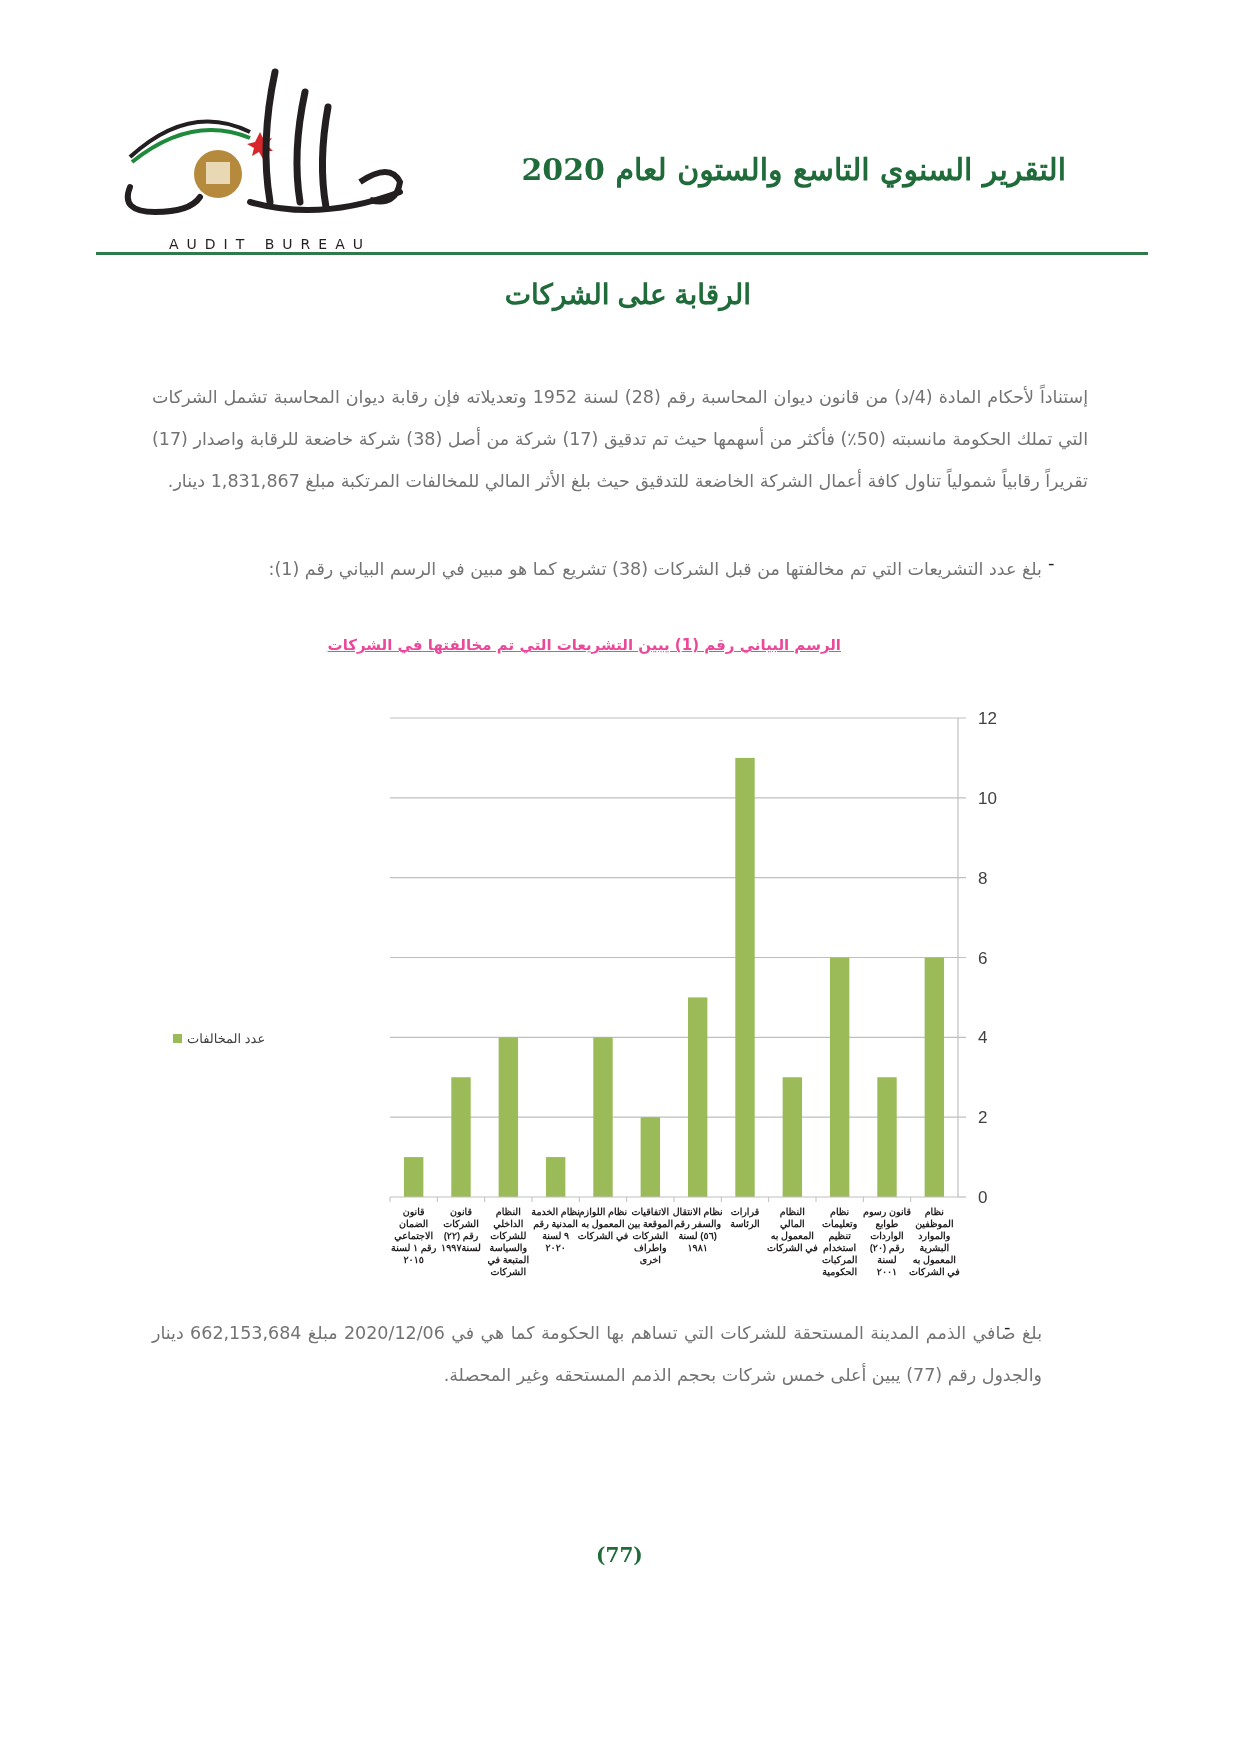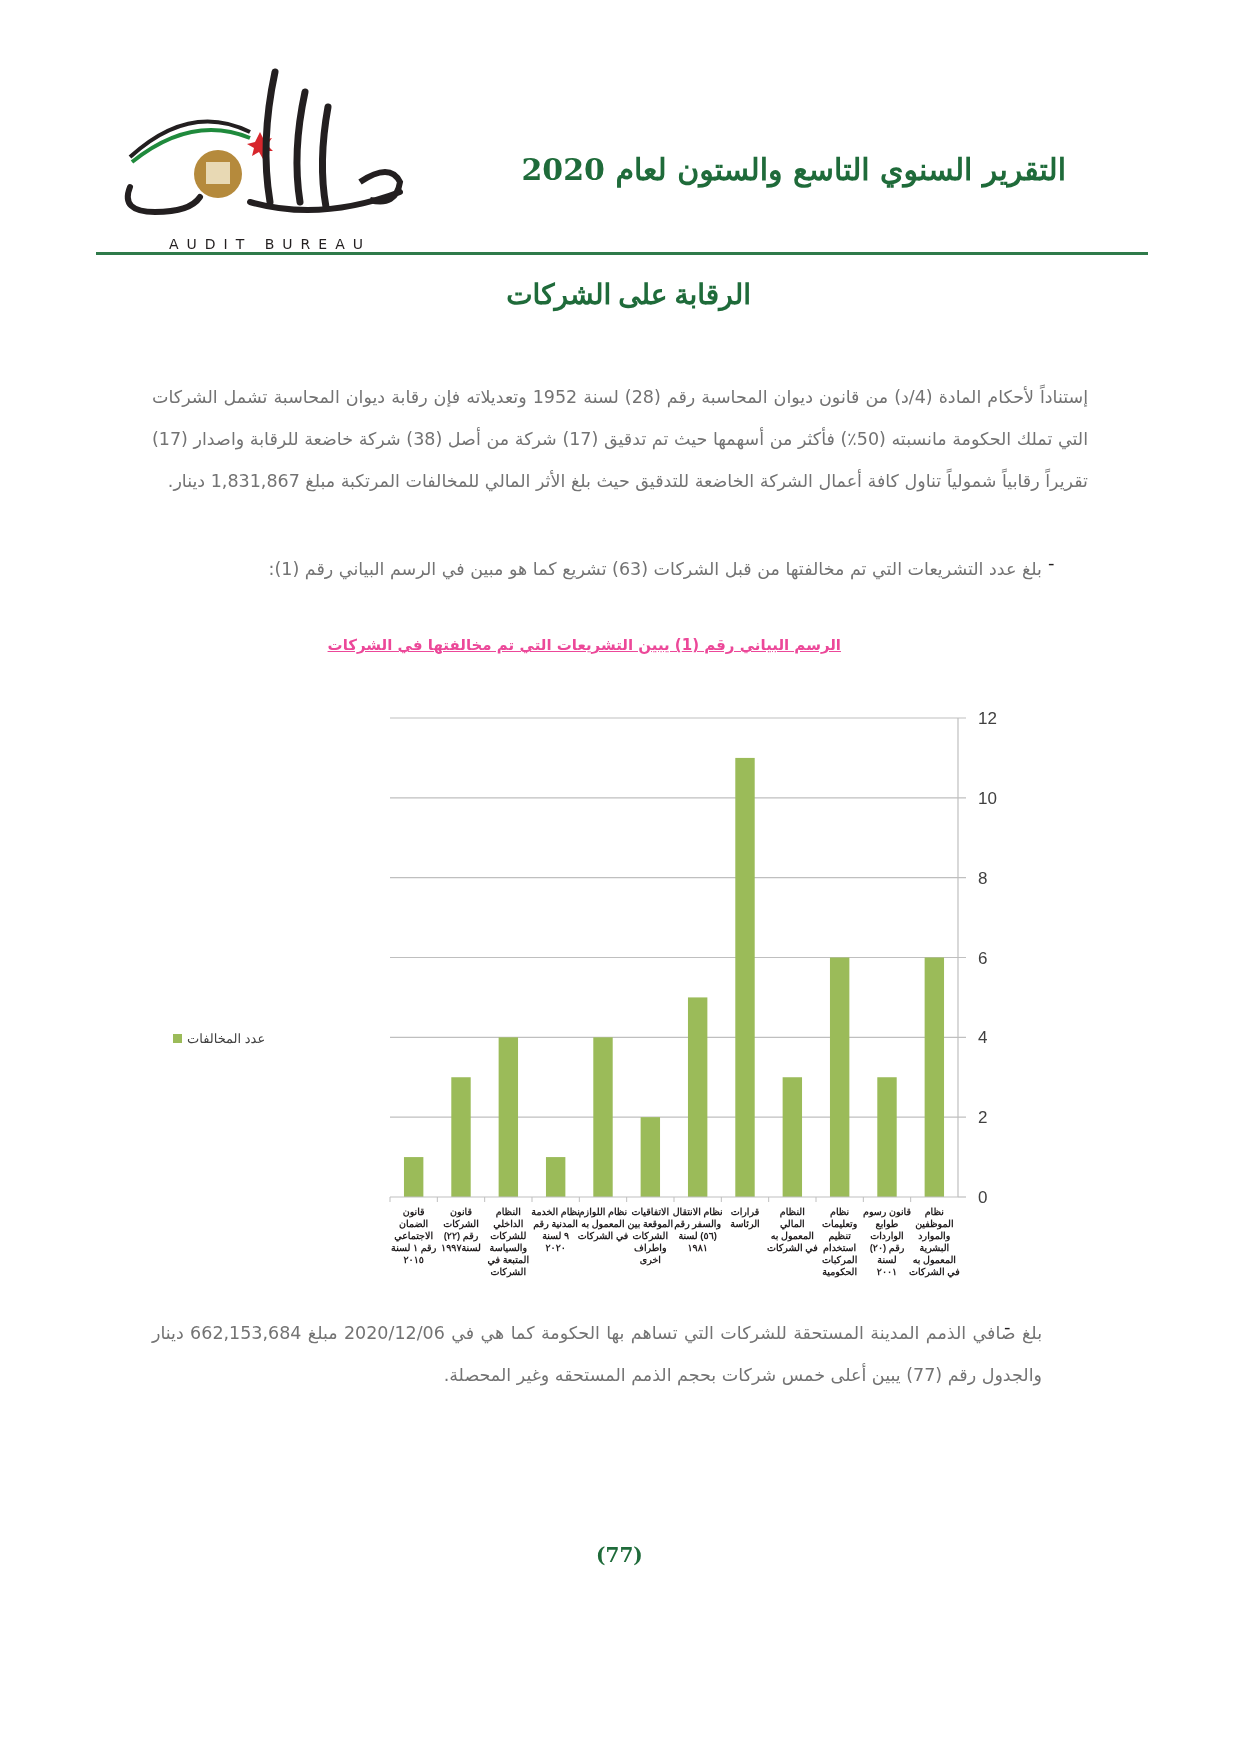--- a/index.html
+++ b/index.html
@@ -8,21 +8,21 @@
   .abs { position: absolute; }
 
   
   #logo { left: 100px; top: 62px; width: 320px; height: 190px; }
   #logo .brand-en { position: absolute; left: 20px; bottom: 0; width: 300px; text-align: center;
                     font-family: "DejaVu Sans", sans-serif; font-size: 14px; letter-spacing: 8px; color: #231f20; }
   #report-title { right: 175px; top: 152px; font-family: "DejaVu Serif", serif; font-weight: bold;
                   font-size: 30px; color: #1f6b3a; direction: rtl; white-space: nowrap; }
   #header-rule { left: 96px; top: 252px; width: 1052px; height: 3px; background: #2f7a4a; }
 
-  #section-title { right: 490px; top: 278px; font-family: Liberation Serif, serif; font-weight: bold;
+  #section-title { right: 490px; top: 278px; font-family: Liberation Sans, sans-serif; font-weight: bold;
                    font-size: 28px; color: #1f6b3a; direction: rtl; white-space: nowrap; }
 
   .para { direction: rtl; text-align: justify; font-family: "DejaVu Sans", sans-serif;
           font-size: 17.5px; line-height: 42px; color: #737373; }
   #intro { left: 152px; top: 376px; width: 936px; text-align-last: right; }
   .bullet { left: 152px; width: 890px; }
   .bullet-dash { font-family: "DejaVu Sans", sans-serif; font-size: 18px; color: #231f20; }
   #bullet1 { top: 548px; }
   #dash1 { left: 1048px; top: 552px; }
   #bullet2 { top: 1312px; }
@@ -63,21 +63,21 @@
 </div>
 
 <div id="report-title" class="abs">التقرير السنوي التاسع والستون لعام 2020</div>
 <div id="header-rule" class="abs"></div>
 
 <div id="section-title" class="abs">الرقابة على الشركات</div>
 
 <div id="intro" class="abs para">إستناداً لأحكام المادة (4/د) من قانون ديوان المحاسبة رقم (28) لسنة 1952 وتعديلاته فإن رقابة ديوان المحاسبة تشمل الشركات التي تملك الحكومة مانسبته (50٪) فأكثر من أسهمها حيث تم تدقيق (17) شركة من أصل (38) شركة خاضعة للرقابة واصدار (17) تقريراً رقابياً شمولياً تناول كافة أعمال الشركة الخاضعة للتدقيق حيث بلغ الأثر المالي للمخالفات المرتكبة مبلغ 1,831,867 دينار.</div>
 
 <div id="dash1" class="abs bullet-dash">-</div>
-<div id="bullet1" class="abs para bullet">بلغ عدد التشريعات التي تم مخالفتها من قبل الشركات (63) تشريع كما هو مبين في الرسم البياني رقم (1):</div>
+<div id="bullet1" class="abs para bullet">بلغ عدد التشريعات التي تم مخالفتها من قبل الشركات (38) تشريع كما هو مبين في الرسم البياني رقم (1):</div>
 
 <div id="chart-caption" class="abs">الرسم البياني رقم (1) يبين التشريعات التي تم مخالفتها في الشركات</div>
 
 <svg id="chart-svg" class="abs" xmlns="http://www.w3.org/2000/svg">
   <g id="grid-layer">
       <line x1="818" x2="826" y1="497" y2="497" stroke="#bfbfbf" stroke-width="1.2"></line>
       <line x1="250" x2="826" y1="417.1666666666667" y2="417.1666666666667" stroke="#bfbfbf" stroke-width="1.2"></line>
       <line x1="250" x2="826" y1="337.33333333333337" y2="337.33333333333337" stroke="#bfbfbf" stroke-width="1.2"></line>
       <line x1="250" x2="826" y1="257.5" y2="257.5" stroke="#bfbfbf" stroke-width="1.2"></line>
       <line x1="250" x2="826" y1="177.66666666666669" y2="177.66666666666669" stroke="#bfbfbf" stroke-width="1.2"></line>

